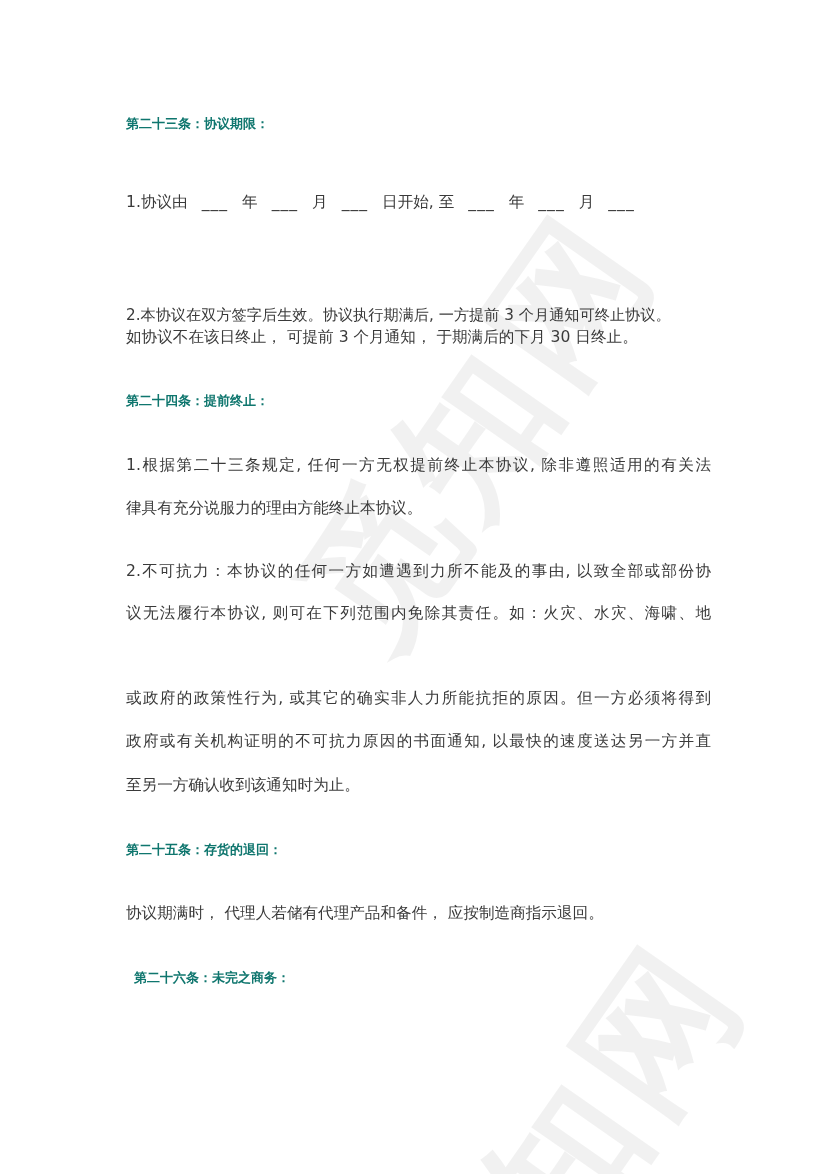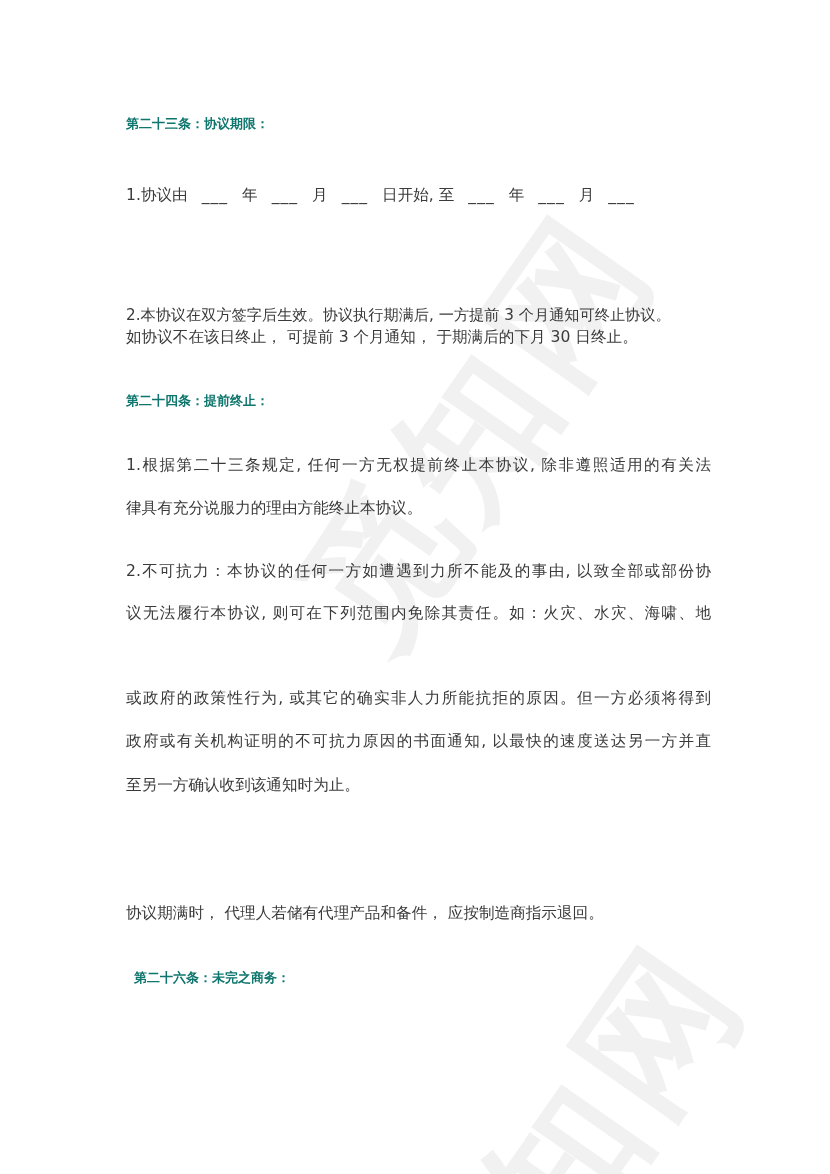--- a/index.html
+++ b/index.html
@@ -15,21 +15,21 @@
     font-family: "DejaVu Sans", sans-serif; letter-spacing: 10px;
   }
   .wm1 { left: 240px; top: 330px; }
   .wm2 { left: 330px; top: 1060px; }
   .line {
     position: absolute; left: 126px; width: 585px; font-size: 15.6px; line-height: 22px;
     white-space: nowrap; color: #3a3a3a;
   }
   .heading { font-family: "DejaVu Serif", "Liberation Serif", serif; font-weight: bold; color: #0f766e; font-size: 13px; }
   .justify { text-align: justify; text-align-last: justify; }
-  .blank { display: inline-block; margin: 8px 14px; letter-spacing: 1px; }
+  .blank { display: inline-block; margin: 15px 14px; letter-spacing: 1px; }
 </style>
 </head>
 <body>
 
 <div class="page">
   <div class="watermark wm1">觅知网</div>
   <div class="watermark wm2">觅知网</div>
 
   <div class="line heading" style="top:113px;">第二十三条：协议期限：</div>
 
@@ -44,16 +44,17 @@
 
   <div class="line justify" style="top:454px;">1.根据第二十三条规定, 任何一方无权提前终止本协议, 除非遵照适用的有关法</div>
   <div class="line" style="top:497px;">律具有充分说服力的理由方能终止本协议。</div>
 
   <div class="line justify" style="top:560px;">2.不可抗力：本协议的任何一方如遭遇到力所不能及的事由, 以致全部或部份协</div>
   <div class="line justify" style="top:602px;">议无法履行本协议, 则可在下列范围内免除其责任。如：火灾、水灾、海啸、地</div>
   <div class="line justify" style="top:687px;">或政府的政策性行为, 或其它的确实非人力所能抗拒的原因。但一方必须将得到</div>
   <div class="line justify" style="top:730px;">政府或有关机构证明的不可抗力原因的书面通知, 以最快的速度送达另一方并直</div>
   <div class="line" style="top:774px;">至另一方确认收到该通知时为止。</div>
 
+  <div class="line heading" style="top:839px;">第二十五条：存货的退回：</div>
   <div class="line" style="top:902px;">协议期满时， 代理人若储有代理产品和备件， 应按制造商指示退回。</div>
 
   <div class="line heading" style="top:967px;margin-left:8px;">第二十六条：未完之商务：</div>
 </div>
 
 </body></html>

